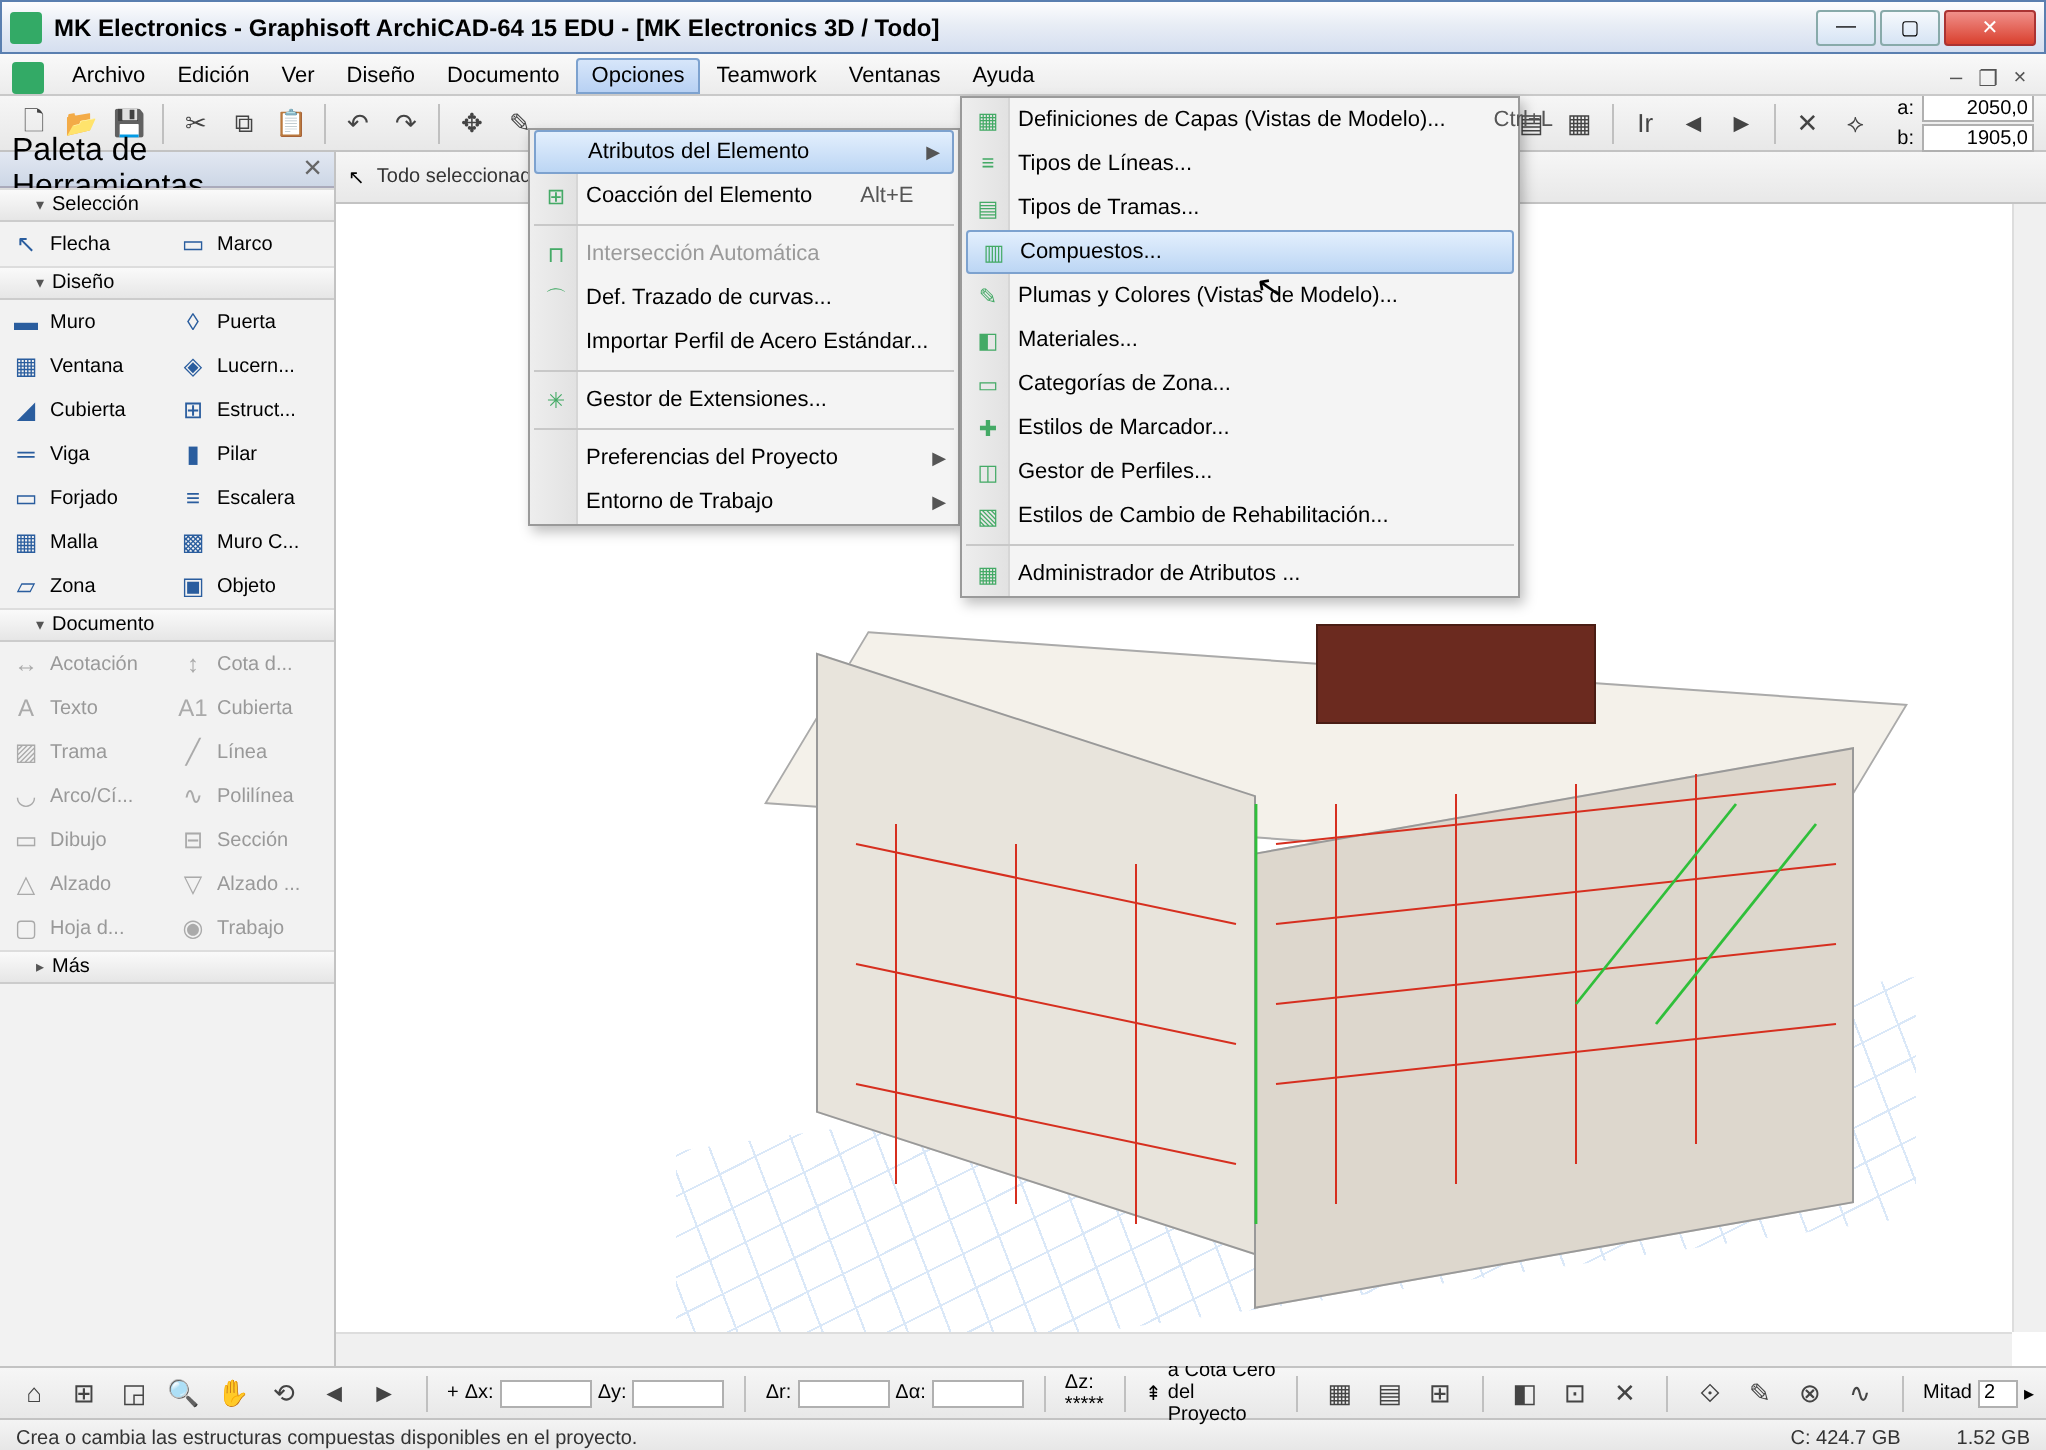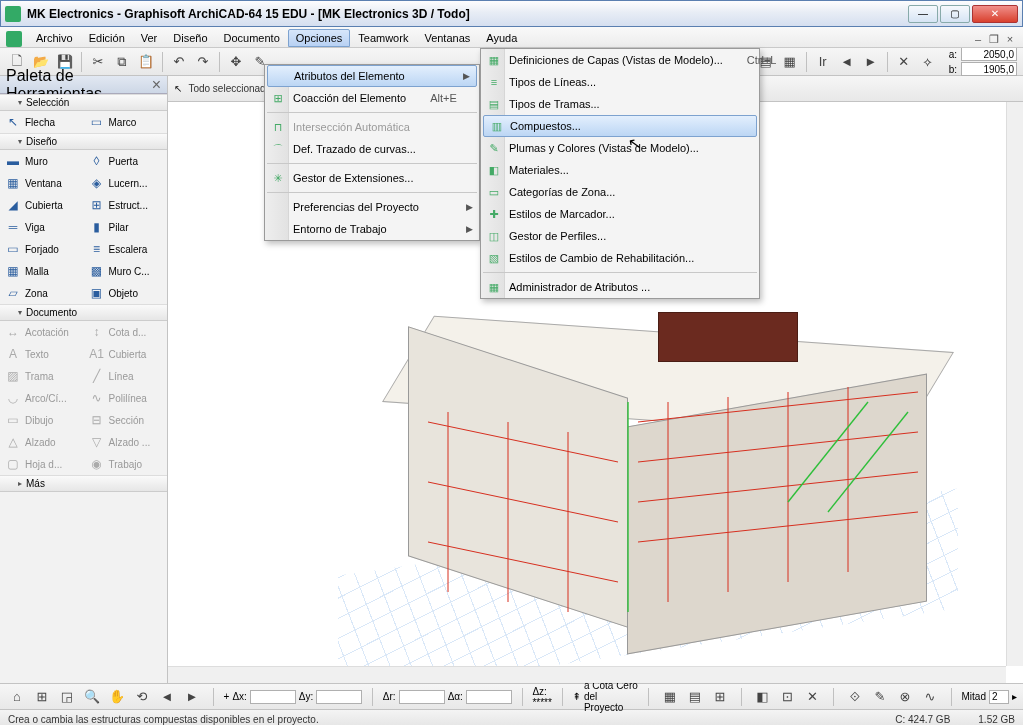--- a/index.html
+++ b/index.html
@@ -427,20 +427,23 @@
       </div>
       <div class="dsep"></div>
       <div class="ditem disabled">
         <span class="dicon">⊓</span>
         <span>Intersección Automática</span>
       </div>
       <div class="ditem">
         <span class="dicon">⌒</span>
         <span>Def. Trazado de curvas...</span>
       </div>
+      <div class="ditem">
+        <span>Importar Perfil de Acero Estándar...</span>
+      </div>
       <div class="dsep"></div>
       <div class="ditem">
         <span class="dicon">✳</span>
         <span>Gestor de Extensiones...</span>
       </div>
       <div class="dsep"></div>
       <div class="ditem">
         <span>Preferencias del Proyecto</span>
         <span class="sub">▶</span>
       </div>

